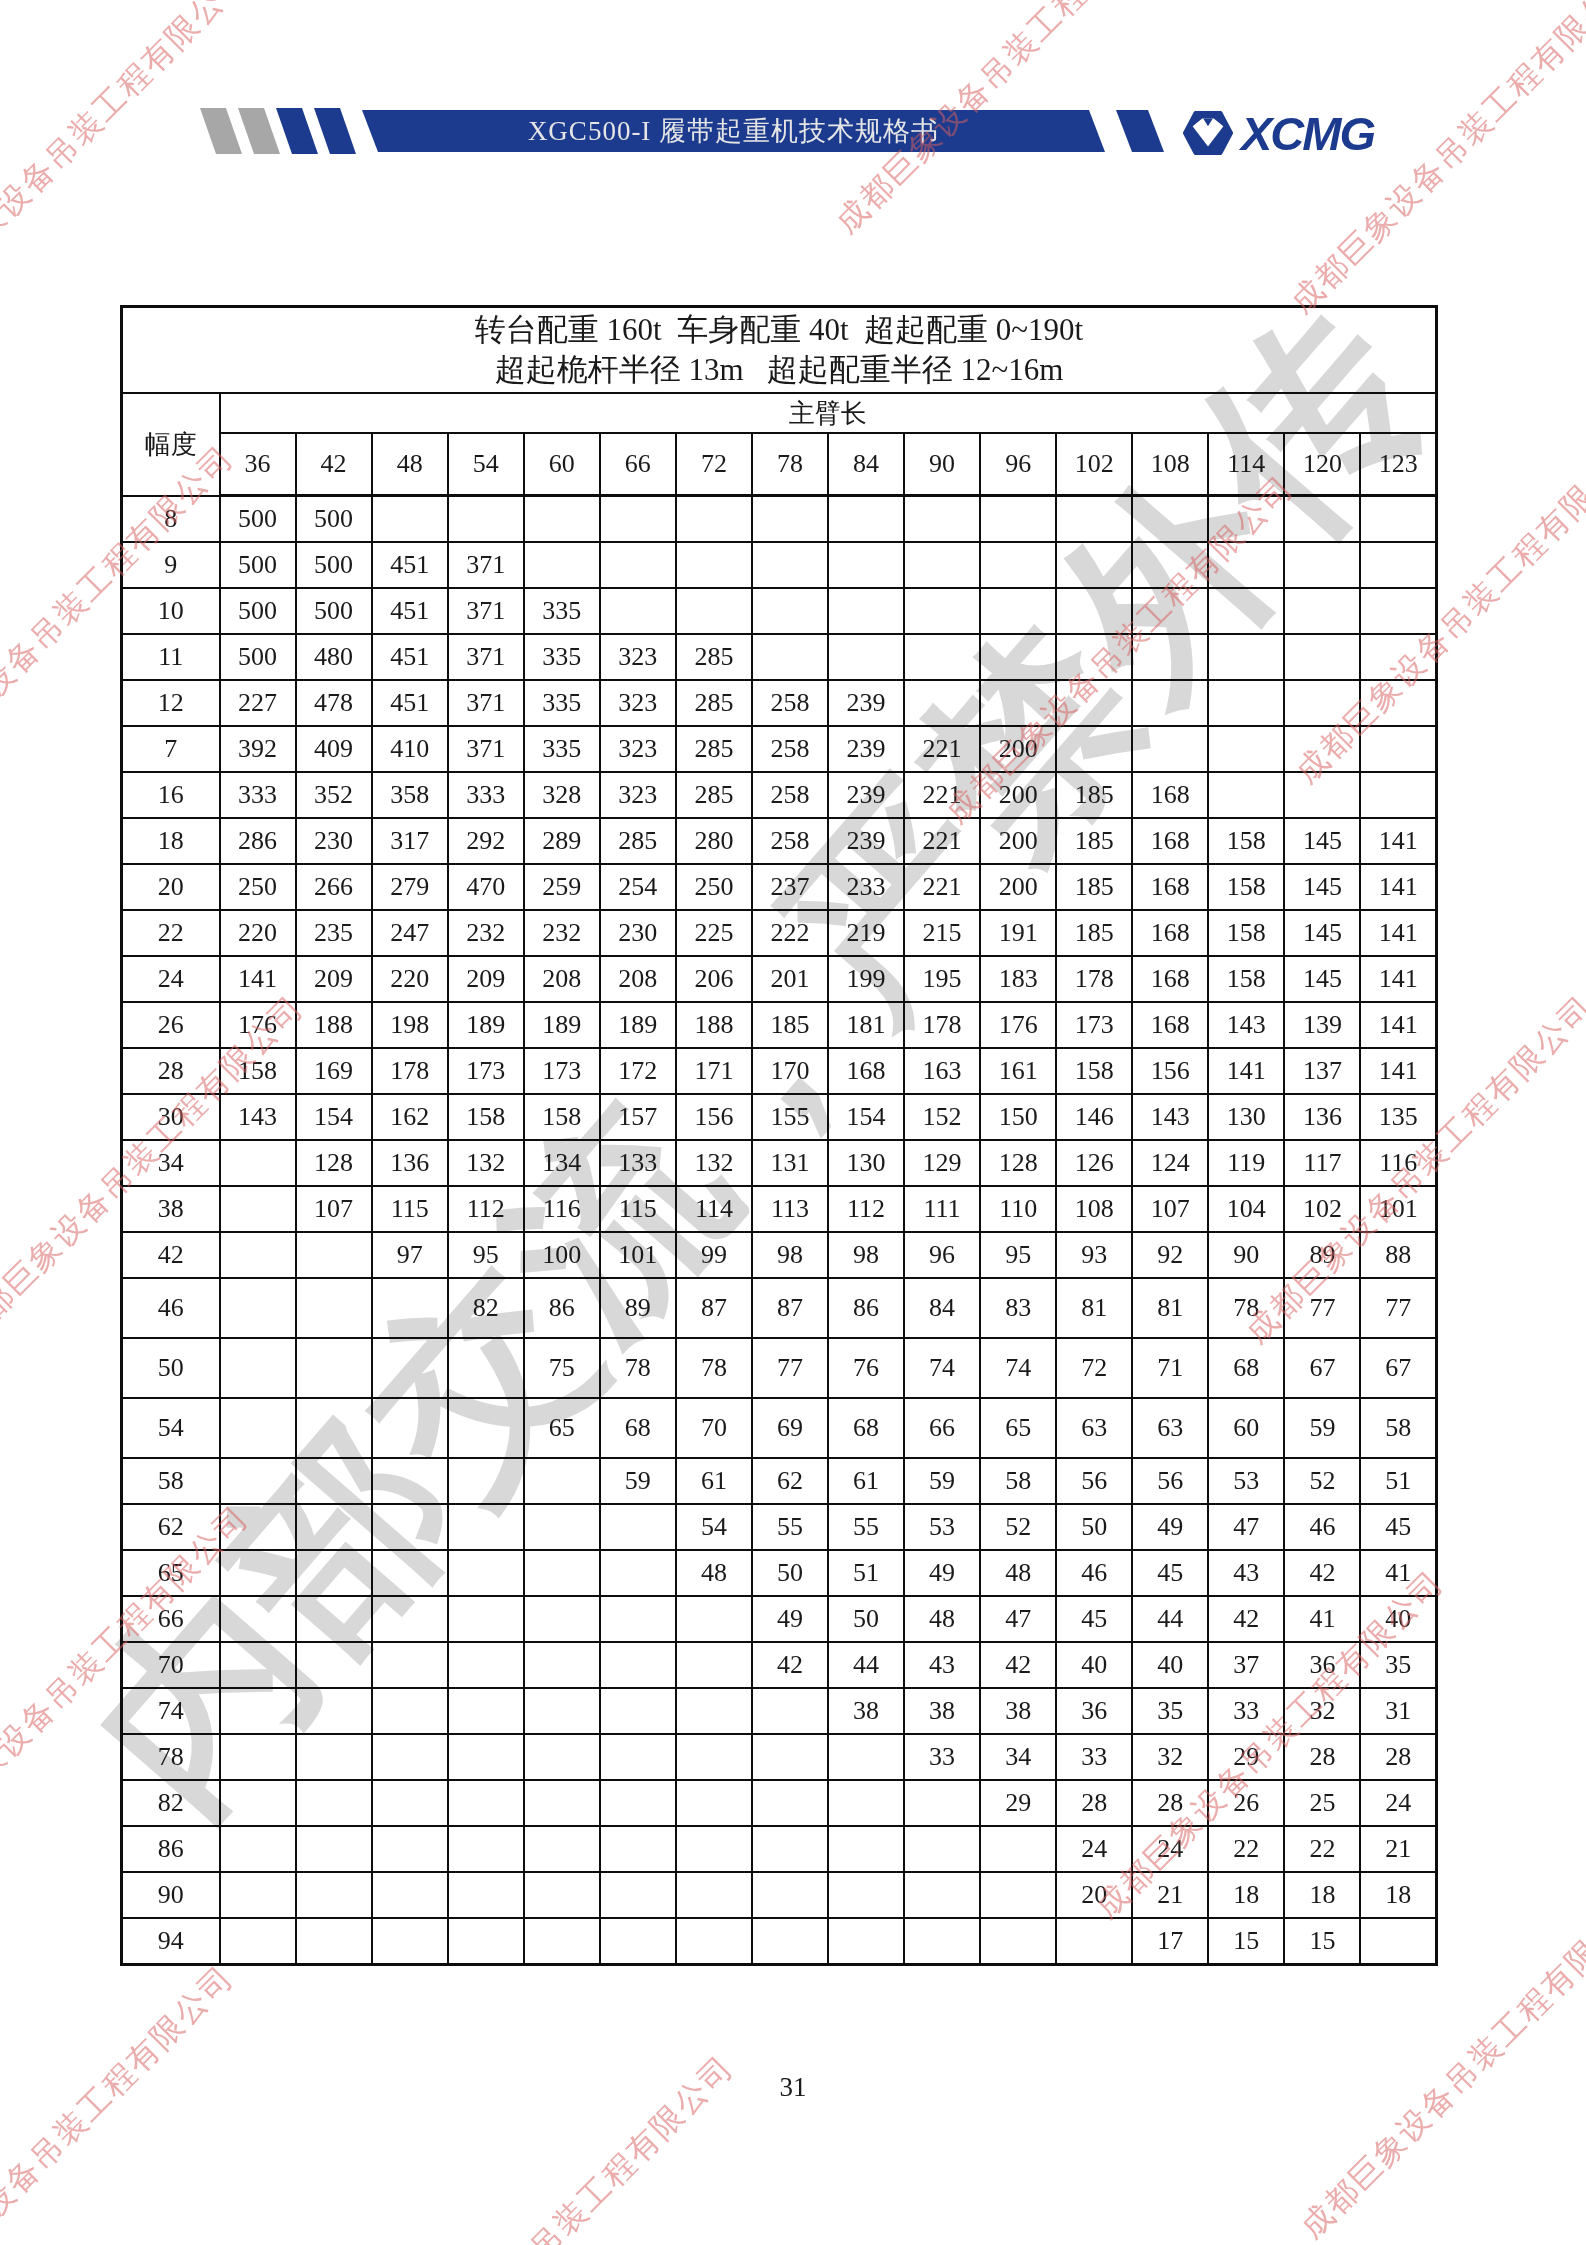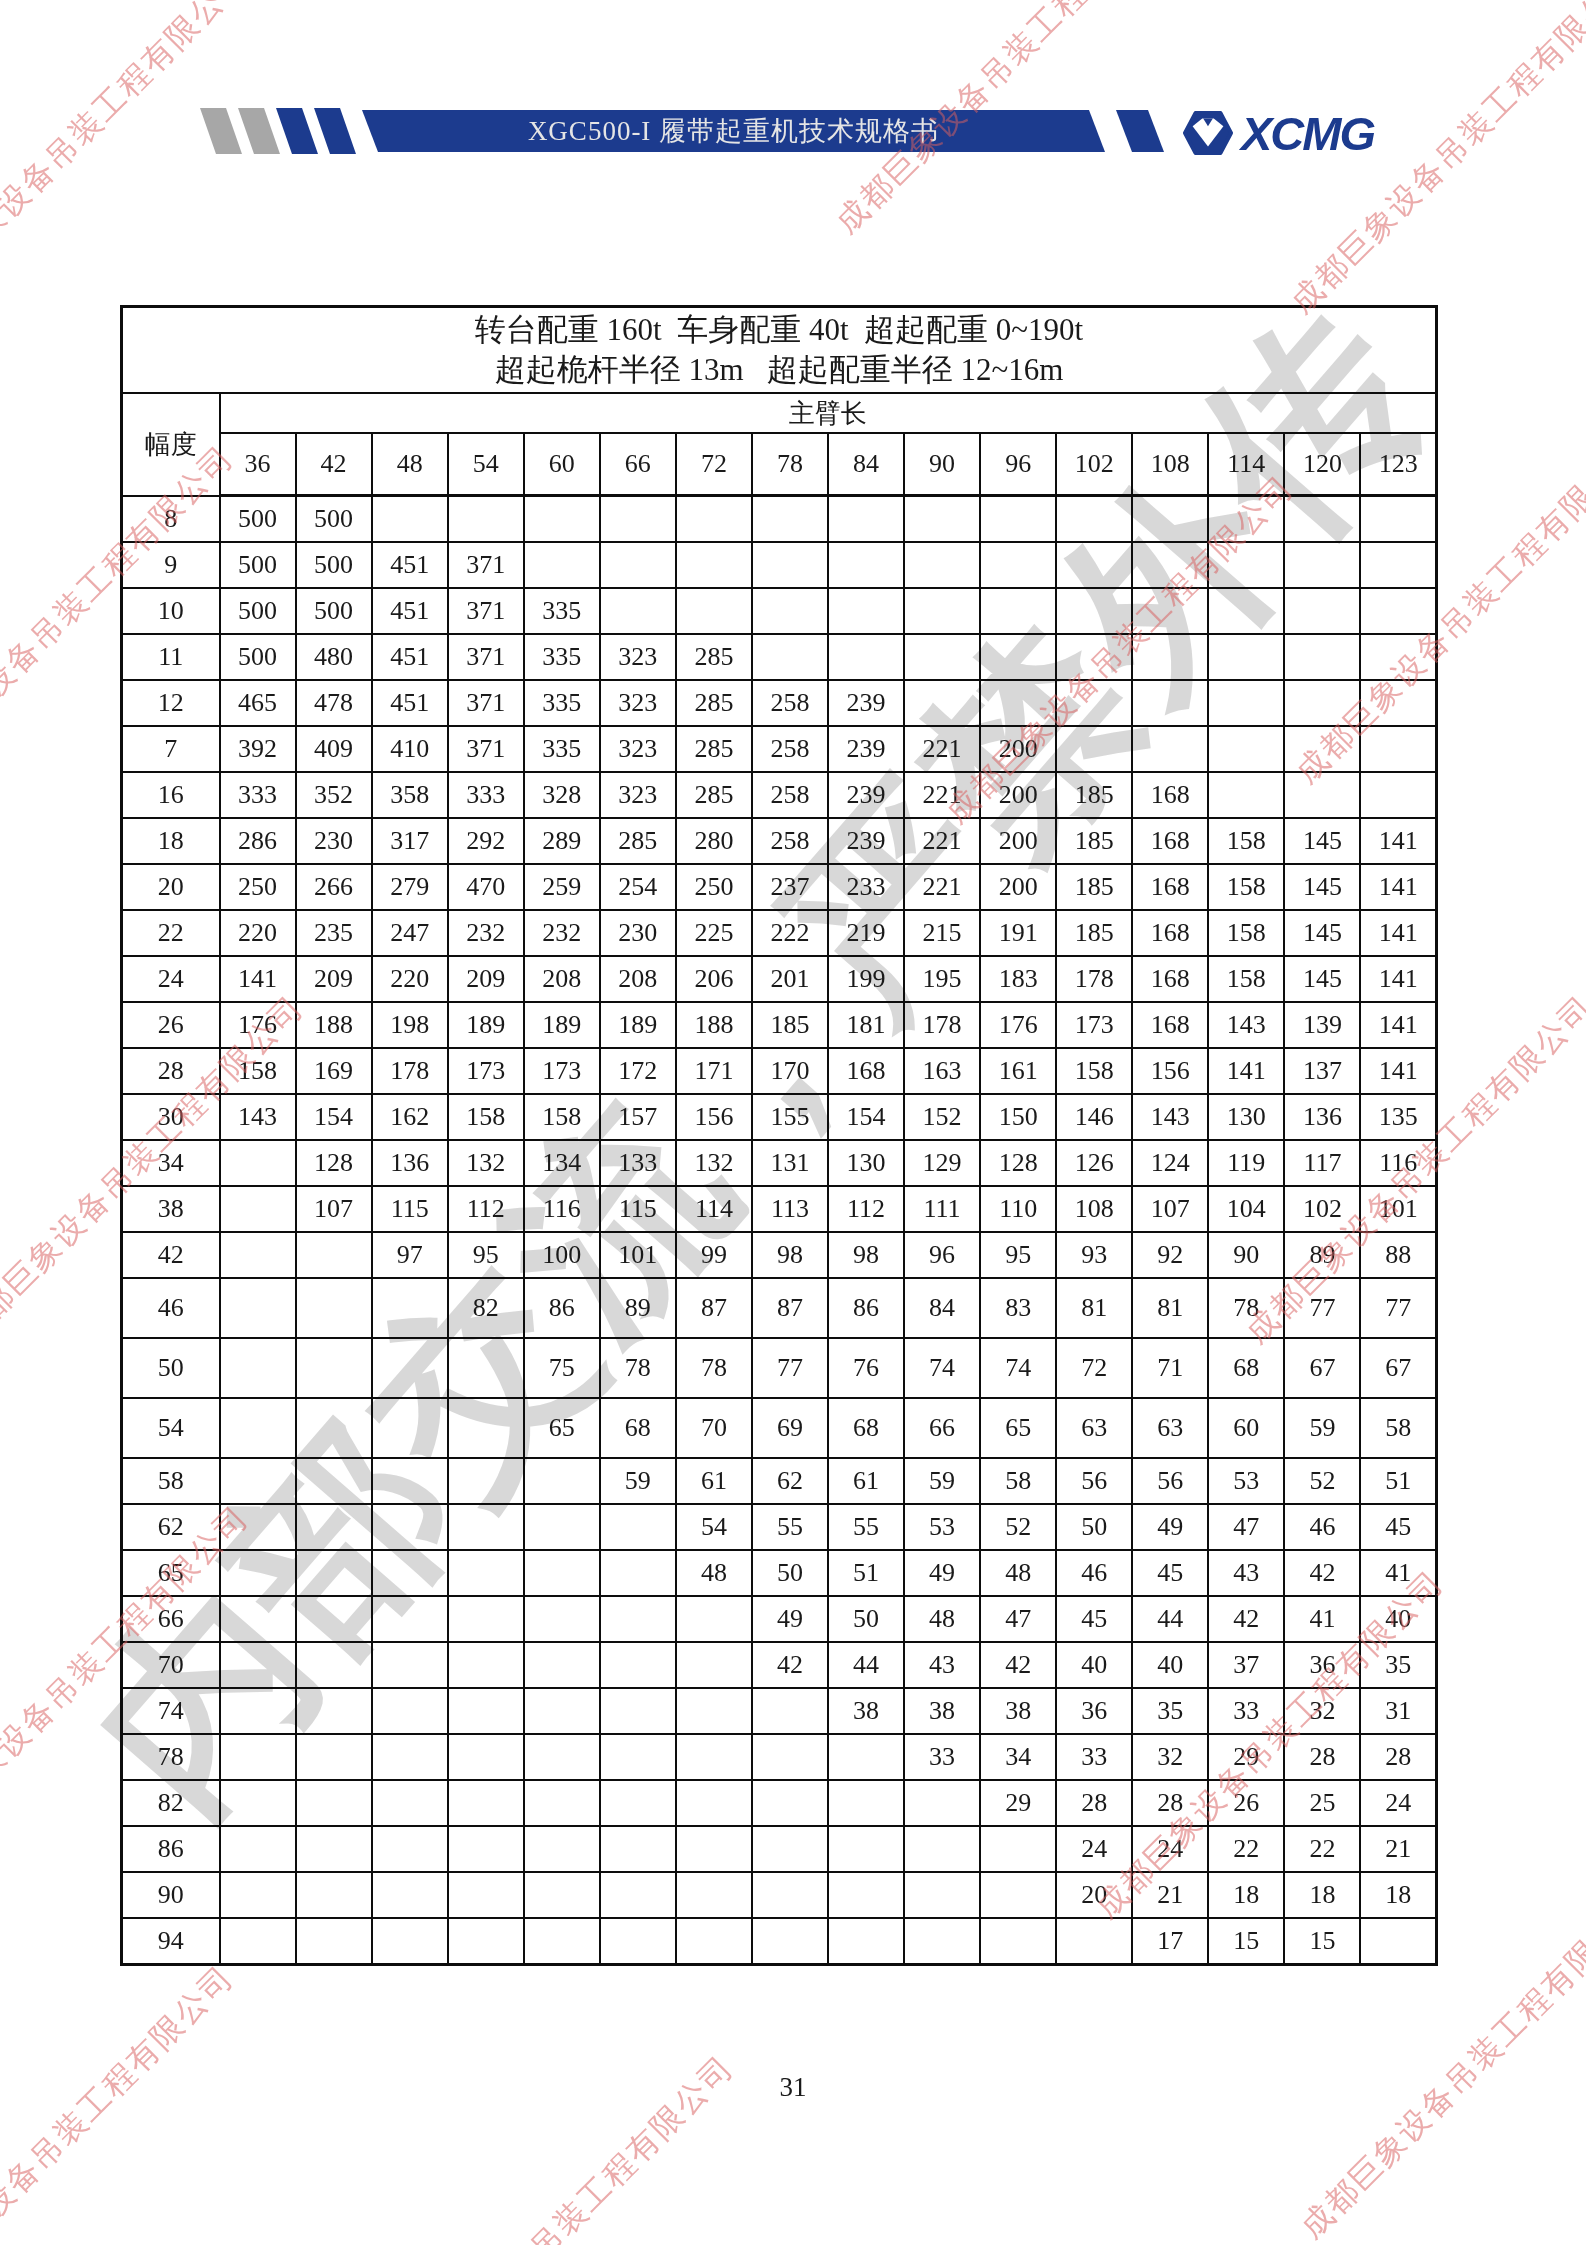--- a/index.html
+++ b/index.html
@@ -231,21 +231,21 @@
             <td></td>
             <td></td>
             <td></td>
             <td></td>
             <td></td>
             <td></td>
             <td></td>
           </tr>
           <tr>
             <td>12</td>
-            <td>465</td>
+            <td>227</td>
             <td>478</td>
             <td>451</td>
             <td>371</td>
             <td>335</td>
             <td>323</td>
             <td>285</td>
             <td>258</td>
             <td>239</td>
             <td></td>
             <td></td>

